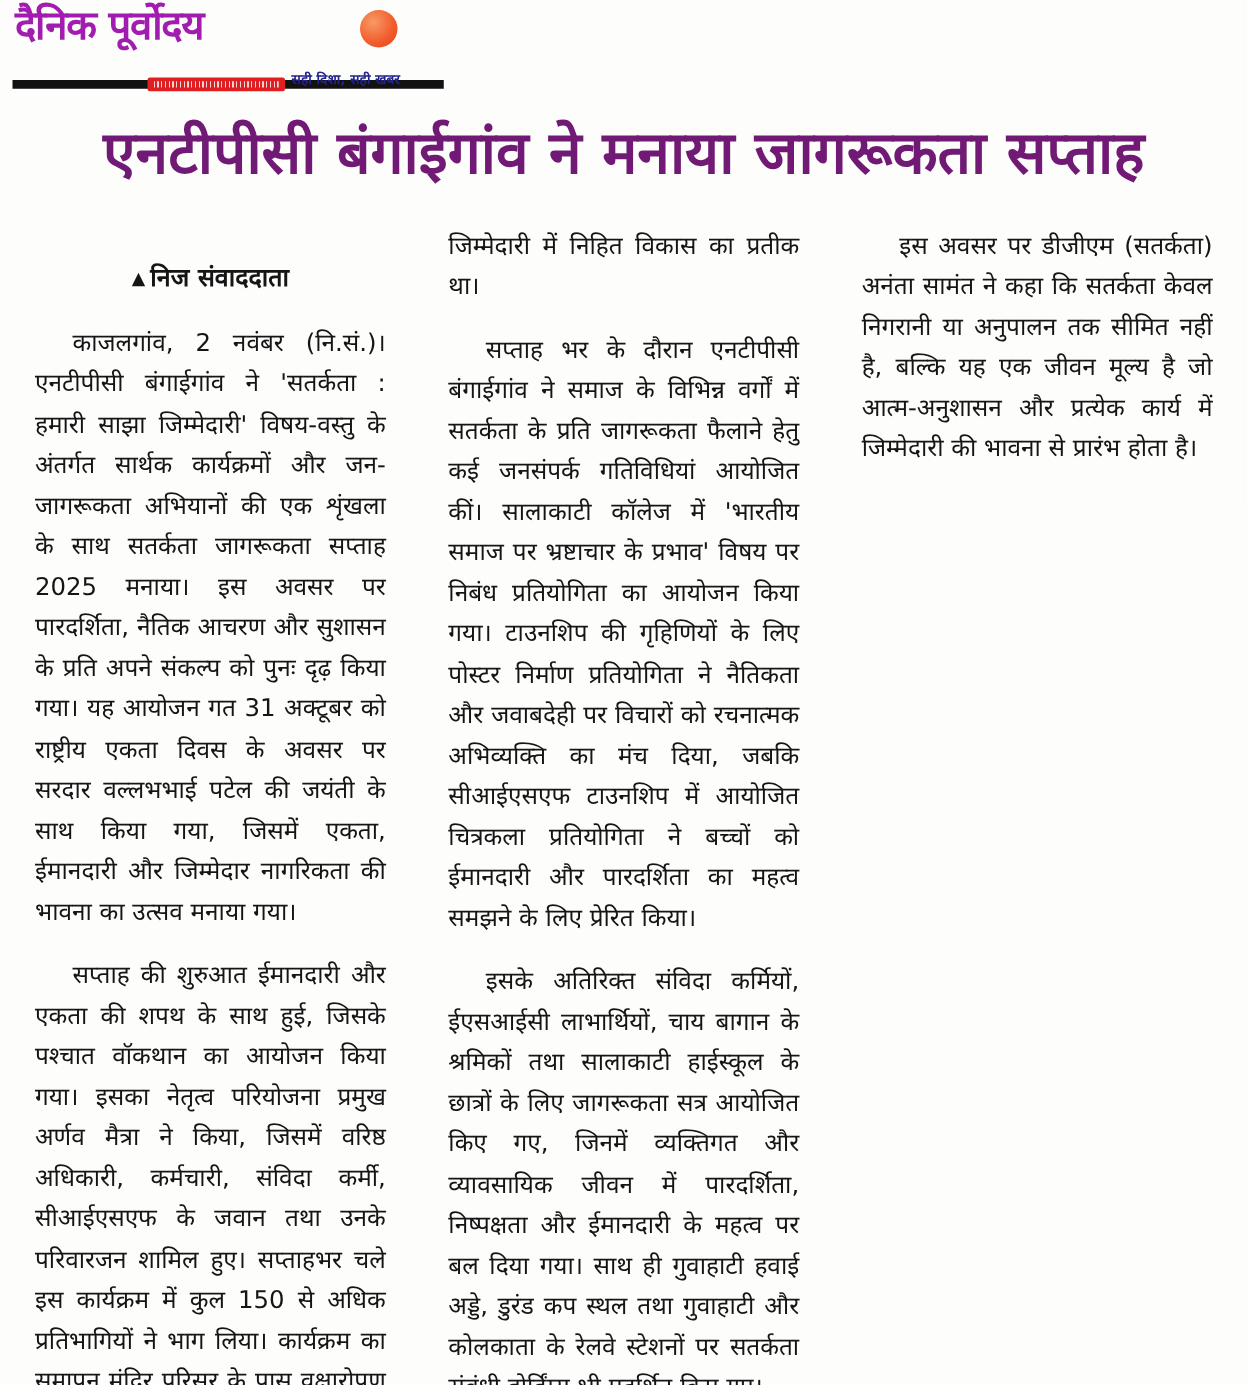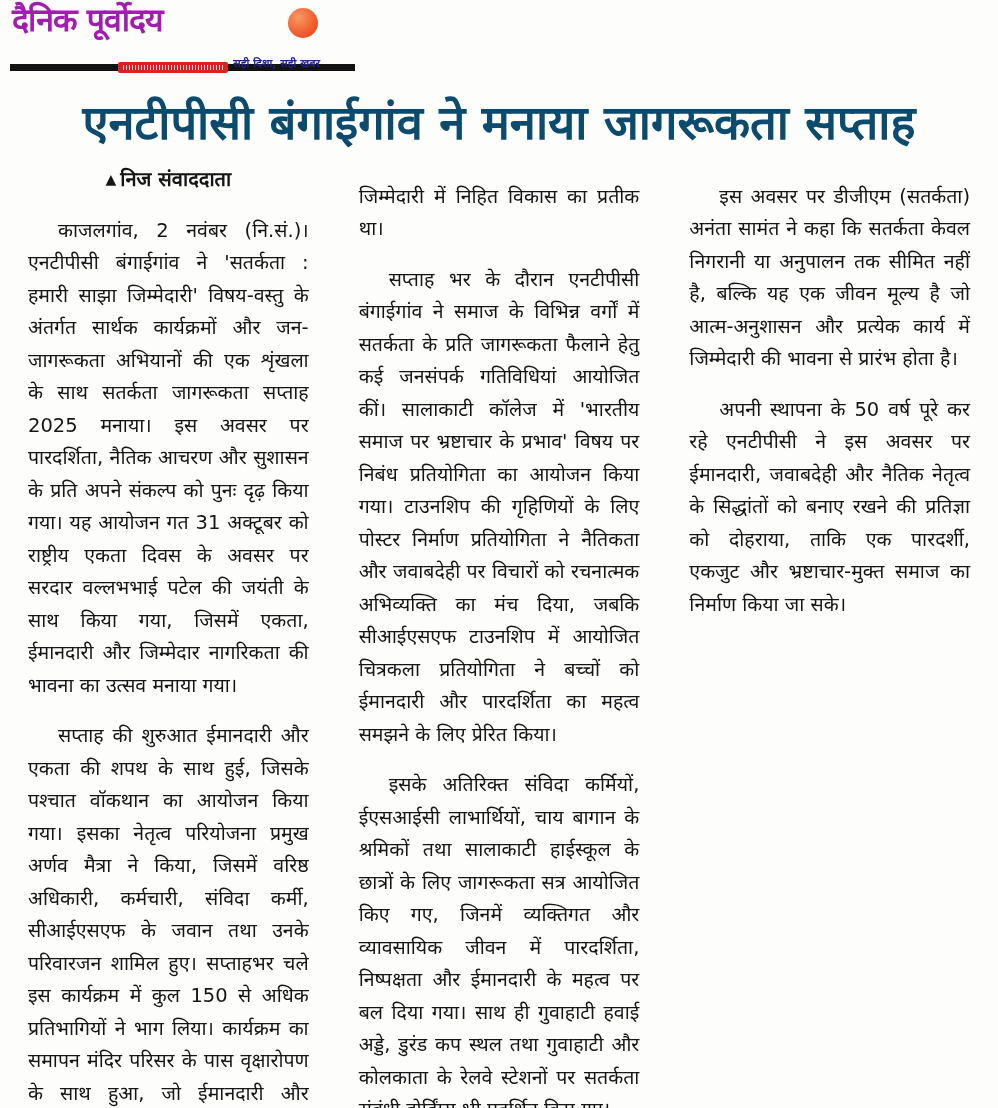--- a/index.html
+++ b/index.html
@@ -42,35 +42,35 @@
     content:""; position:absolute; left:5px; right:5px; top:3px; height:5px;
     background:repeating-linear-gradient(90deg,
       rgba(255,255,255,.95) 0 1px, transparent 1px 3px);
     opacity:.85;
   }
   
   .headline {
     margin:8px 8px 0 8px;
     text-align:center;
     font-size:47px; font-weight:bold; line-height:1.25;
-    color:#0c4a6e; letter-spacing:0;
+    color:#701a75; letter-spacing:0;
   }
   
   .columns {
     display:flex; gap:14px;
     padding:0 10px; margin-top:10px;
   }
   .col {
     flex:1 1 0; min-width:0;
     font-size:19.5px; line-height:32.5px;
     text-align:justify; color:#151515;
   }
   .byline {
     text-align:center; font-weight:bold;
-    font-size:20px; line-height:32px; white-space:nowrap;
+    font-size:20px; line-height:32px; white-space:nowrap;margin-top:43px;
   }
   .tri { font-size:14px; display:inline-block; transform:translateY(-2px); margin-right:4px; }
   p.para { margin:18px; }
   p.indent { text-indent:30px; }
 </style>
 </head>
 <body>
 
 <div class="page">
 
@@ -90,17 +90,16 @@
         <p class="para indent">काजलगांव, 2 नवंबर (नि.सं.)। एनटीपीसी बंगाईगांव ने 'सतर्कता : हमारी साझा जिम्मेदारी' विषय-वस्तु के अंतर्गत सार्थक कार्यक्रमों और जन-जागरूकता अभियानों की एक शृंखला के साथ सतर्कता जागरूकता सप्ताह 2025 मनाया। इस अवसर पर पारदर्शिता, नैतिक आचरण और सुशासन के प्रति अपने संकल्प को पुनः दृढ़ किया गया। यह आयोजन गत 31 अक्टूबर को राष्ट्रीय एकता दिवस के अवसर पर सरदार वल्लभभाई पटेल की जयंती के साथ किया गया, जिसमें एकता, ईमानदारी और जिम्मेदार नागरिकता की भावना का उत्सव मनाया गया।</p>
         <p class="para indent">सप्ताह की शुरुआत ईमानदारी और एकता की शपथ के साथ हुई, जिसके पश्चात वॉकथान का आयोजन किया गया। इसका नेतृत्व परियोजना प्रमुख अर्णव मैत्रा ने किया, जिसमें वरिष्ठ अधिकारी, कर्मचारी, संविदा कर्मी, सीआईएसएफ के जवान तथा उनके परिवारजन शामिल हुए। सप्ताहभर चले इस कार्यक्रम में कुल 150 से अधिक प्रतिभागियों ने भाग लिया। कार्यक्रम का समापन मंदिर परिसर के पास वृक्षारोपण के साथ हुआ, जो ईमानदारी और सामूहिक</p>
       </div>
       <div class="col">
         <p class="para">जिम्मेदारी में निहित विकास का प्रतीक था।</p>
         <p class="para indent">सप्ताह भर के दौरान एनटीपीसी बंगाईगांव ने समाज के विभिन्न वर्गों में सतर्कता के प्रति जागरूकता फैलाने हेतु कई जनसंपर्क गतिविधियां आयोजित कीं। सालाकाटी कॉलेज में 'भारतीय समाज पर भ्रष्टाचार के प्रभाव' विषय पर निबंध प्रतियोगिता का आयोजन किया गया। टाउनशिप की गृहिणियों के लिए पोस्टर निर्माण प्रतियोगिता ने नैतिकता और जवाबदेही पर विचारों को रचनात्मक अभिव्यक्ति का मंच दिया, जबकि सीआईएसएफ टाउनशिप में आयोजित चित्रकला प्रतियोगिता ने बच्चों को ईमानदारी और पारदर्शिता का महत्व समझने के लिए प्रेरित किया।</p>
         <p class="para indent">इसके अतिरिक्त संविदा कर्मियों, ईएसआईसी लाभार्थियों, चाय बागान के श्रमिकों तथा सालाकाटी हाईस्कूल के छात्रों के लिए जागरूकता सत्र आयोजित किए गए, जिनमें व्यक्तिगत और व्यावसायिक जीवन में पारदर्शिता, निष्पक्षता और ईमानदारी के महत्व पर बल दिया गया। साथ ही गुवाहाटी हवाई अड्डे, डुरंड कप स्थल तथा गुवाहाटी और कोलकाता के रेलवे स्टेशनों पर सतर्कता संबंधी होर्डिंग्स भी प्रदर्शित किए गए।</p>
       </div>
       <div class="col">
         <p class="para indent">इस अवसर पर डीजीएम (सतर्कता) अनंता सामंत ने कहा कि सतर्कता केवल निगरानी या अनुपालन तक सीमित नहीं है, बल्कि यह एक जीवन मूल्य है जो आत्म-अनुशासन और प्रत्येक कार्य में जिम्मेदारी की भावना से प्रारंभ होता है।</p>
-        <p class="para indent">अपनी स्थापना के 50 वर्ष पूरे कर रहे एनटीपीसी ने इस अवसर पर ईमानदारी, जवाबदेही और नैतिक नेतृत्व के सिद्धांतों को बनाए रखने की प्रतिज्ञा को दोहराया, ताकि एक पारदर्शी, एकजुट और भ्रष्टाचार-मुक्त समाज का निर्माण किया जा सके।</p>
       </div>
     </main>
 
 </div>
 
 </body></html>

